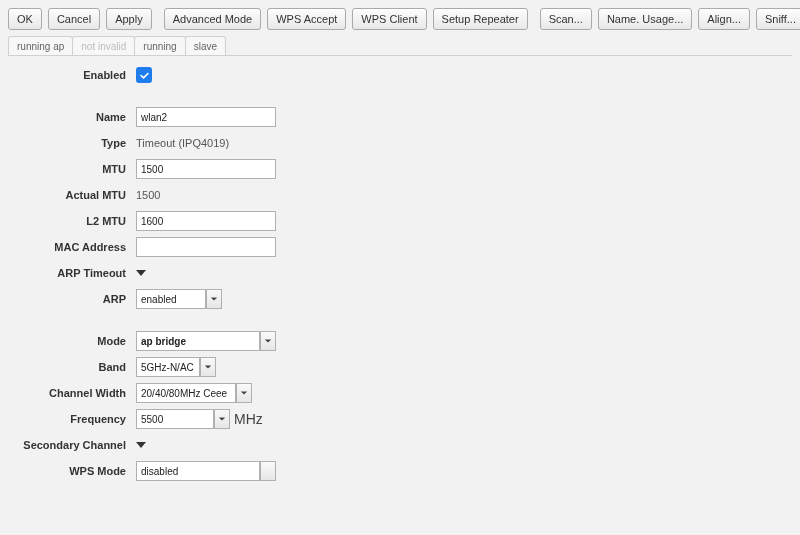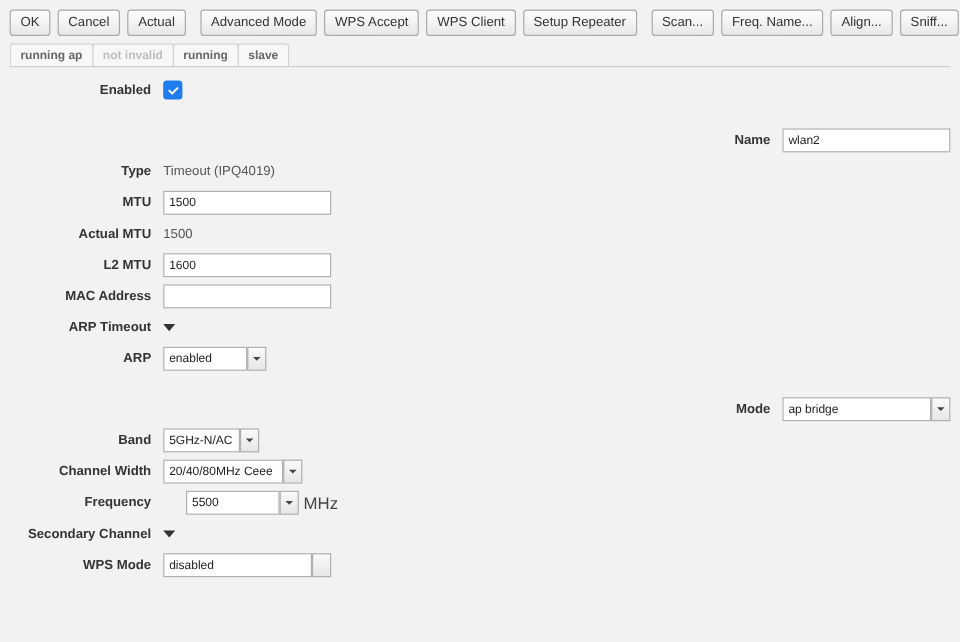--- a/index.html
+++ b/index.html
@@ -13,37 +13,37 @@
     border:1px solid #aaa;
     border-radius:3px;
     padding:4px 8px;
     font-size:11px;
     color:#333;
     cursor:pointer;
     white-space:nowrap;
     box-shadow: inset 0 1px 0 #fff;
   }
 
-  .tabs { margin:0 8px 2px 8px; display:flex; align-items:flex-end; border-bottom:1px solid #d0d0d0;font-weight:bold; }
+  .tabs { margin:0 8px 2px 8px; display:flex; align-items:flex-end; border-bottom:1px solid #d0d0d0; }
   .tab { font-size:10px; padding:4px 8px 3px; color:#666; border:1px solid #d0d0d0; border-bottom:none; margin-right:-1px; background:#f7f7f7; cursor:pointer; border-top-left-radius:3px; border-top-right-radius:3px; }
   .tab.dim { color:#bdbdbd; }
 
   .formarea { padding:4px 0 12px 0; }
 
   .row { display:flex; align-items:center; min-height:26px; padding:0 8px; }
-  .row.gap { margin-top:16px;justify-content:flex-end; }
+  .row.gap { margin-top:16px; }
   .label { width:128px; text-align:right; padding-right:10px; font-weight:bold; font-size:11px; color:#333; }
   .value { display:flex; align-items:center; gap:4px; }
   .static { color:#555; font-size:11px; }
 
   input[type="text"].inp {
     height:20px; border:1px solid #b0b0b0; background:#fff; padding:1px 4px; font-size:10px; color:#222;
   }
   .w140 { width:140px; }
-  .w80 { width:78px;margin-left:19px; }
+  .w80 { width:78px; }
   .w94 { width:94px; }
   .w70 { width:70px; }
 
   .select-wrap { display:inline-flex; align-items:stretch; }
   .select-wrap input { border-right:none; }
   .select-btn { width:16px; border:1px solid #b0b0b0; background:linear-gradient(#fafafa,#e6e6e6); display:flex; align-items:center; justify-content:center; cursor:pointer; }
   .select-btn svg { width:8px; height:8px; }
 
   .checkbox {
     width:16px; height:16px; border-radius:3px; background:#1f7ced; display:flex; align-items:center; justify-content:center; cursor:pointer;
@@ -56,29 +56,29 @@
   .unit { font-size:14px; color:#444; }
 </style>
 </head>
 <body>
 
 <div class="page">
 
   <div class="toolbar">
     <button class="btn">OK</button>
     <button class="btn">Cancel</button>
-    <button class="btn">Actual</button>
+    <button class="btn">Apply</button>
     <span class="spacer"></span>
     <button class="btn">Advanced Mode</button>
     <button class="btn">WPS Accept</button>
     <button class="btn">WPS Client</button>
     <button class="btn">Setup Repeater</button>
     <span style="width:8px"></span>
     <button class="btn">Scan...</button>
-    <button class="btn">Freq. Name...</button>
+    <button class="btn">Name. Usage...</button>
     <button class="btn">Align...</button>
     <button class="btn">Sniff...</button>
 
     <span style="width:8px"></span>
 
     <span style="width:8px"></span>
 
   </div>
 
   <div class="tabs">
@@ -161,21 +161,21 @@
               </svg>
           </div>
         </div>
       </div>
     </div>
 
     <div class="row gap">
       <div class="label">Mode</div>
       <div class="value">
         <div class="select-wrap">
-          <input class="inp" style="width: 124px;" type="text" value="ap bridge">
+          <input class="inp" style="width: 124px; font-weight: bold;" type="text" value="ap bridge">
           <div class="select-btn">
             <svg viewBox="0 0 10 10">
                 <path d="M1 3 L5 7 L9 3" fill="#444"></path>
               </svg>
           </div>
         </div>
       </div>
     </div>
 
     <div class="row">

